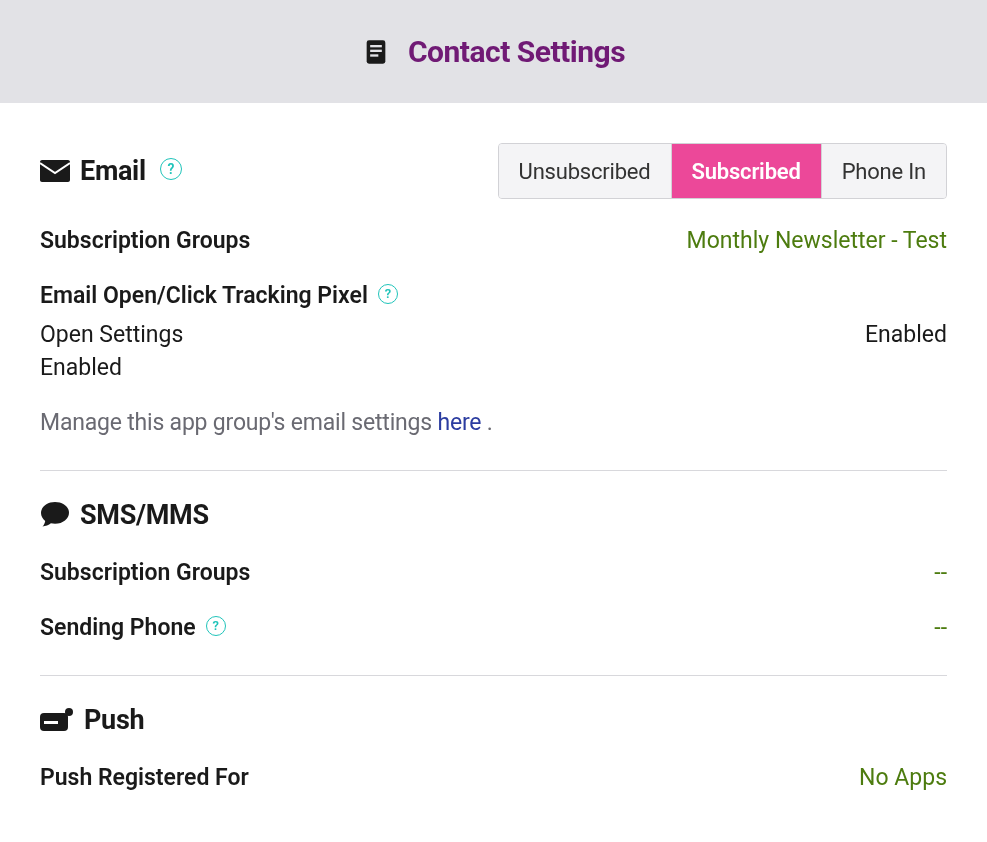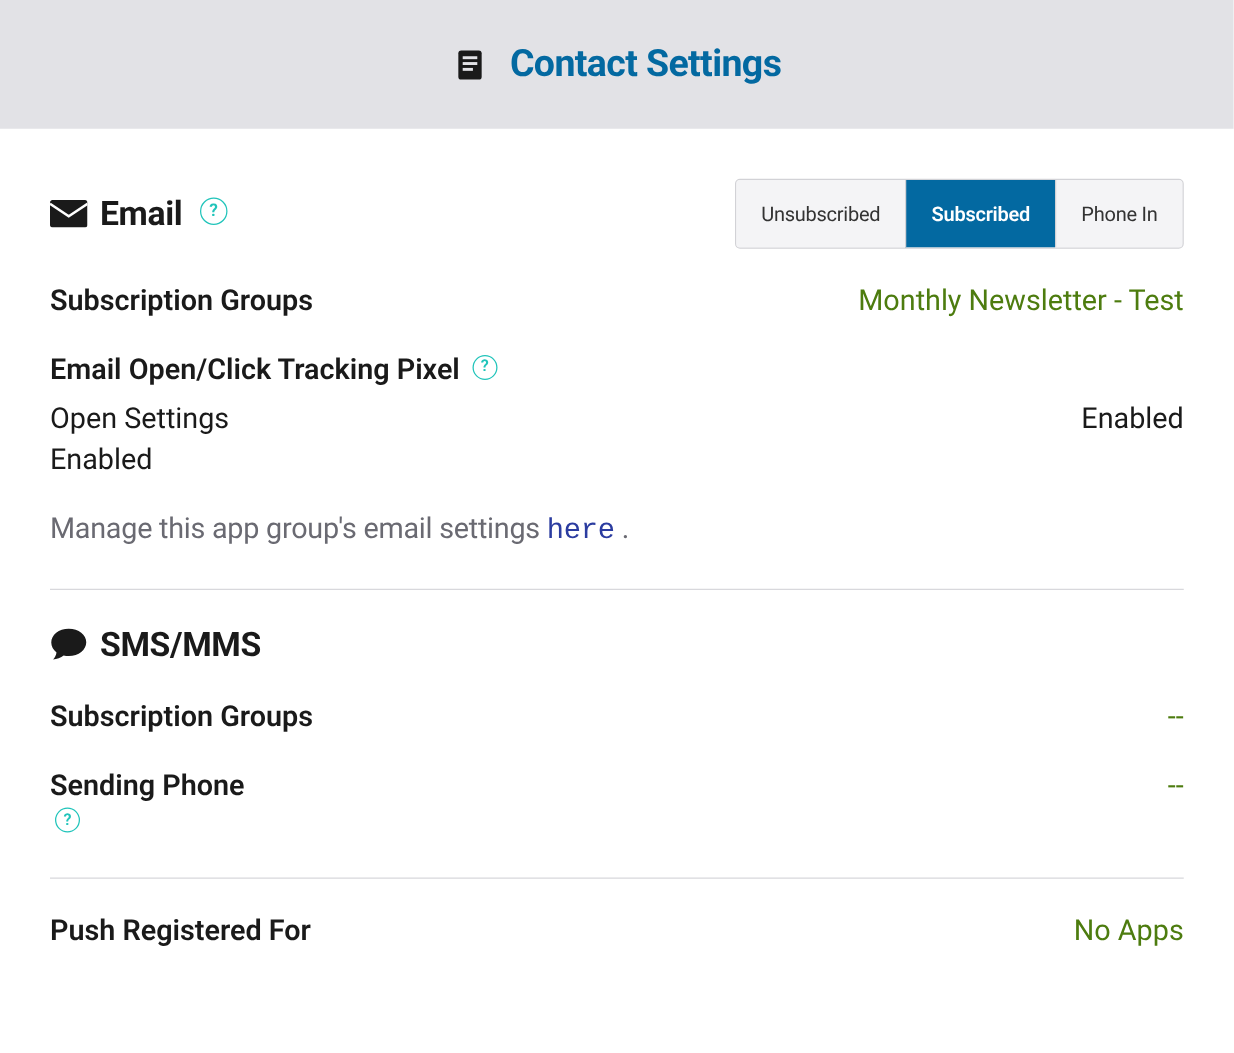--- a/index.html
+++ b/index.html
@@ -19,21 +19,21 @@
     height: 103px;
     display: flex;
     align-items: center;
     justify-content: center;
     gap: 18px;
   }
   .header .title {
     font-size: 30px;
     font-weight: 700;
     letter-spacing: -0.5px;
-    color: #0369a1;
+    color: #701a75;
   }
   .content {
     padding: 40px 40px 40px 40px;
   }
   .section-head {
     display: flex;
     align-items: center;
     gap: 10px;
   }
   .section-title {
@@ -72,31 +72,31 @@
     border: 1px solid #d2d2d6;
     border-radius: 4px;
     overflow: hidden;
     background: #f4f4f6;
     height: 56px;
   }
   .segmented button {
     border: none;
     background: #f4f4f6;
     padding: 0 20px;
-    font-size: 16px;
+    font-size: 22px;
     color: #333;
     cursor: pointer;
     border-left: 1px solid #d2d2d6;
     height: 100%;
     font-family: inherit;
     letter-spacing: -0.2px;
   }
   .segmented button:first-child { border-left: none; }
   .segmented button.active {
-    background: #0369a1;
+    background: #ec4899;
     color: #fff;
     font-weight: 600;
   }
   .kv {
     display: flex;
     justify-content: space-between;
     align-items: baseline;
     font-size: 23px;
     margin-top: 28px;
     gap: 11px;
@@ -120,21 +120,20 @@
   .subrow .sublabel { font-weight: 400; }
   .helper-line {
     font-size: 23px;
     color: #6a6a72;
     margin-top: 28px;
     letter-spacing: -0.2px;
   }
   .helper-line a {
     color: #2b3ca0;
     text-decoration: none;
-    font-family: Liberation Mono, monospace;
   }
   .divider {
     border: none;
     border-top: 1px solid #d8d8dc;
     margin: 34px 0 28px 0;
   }
   
   .icon svg { display: block; }
 </style>
 </head>
@@ -207,29 +206,39 @@
       </span>
       <span class="section-title">SMS/MMS</span>
     </div>
 
     <div class="kv">
       <span class="label">Subscription Groups</span>
       <span class="value">--</span>
     </div>
 
     <div class="kv">
-      <span class="label" style="display:flex;align-items:flex-start;gap:6px;flex-direction:column;">
+      <span class="label" style="display:flex;align-items:center;gap:6px;">
         <span>Sending Phone</span>
         <span class="help-badge small">?</span>
       </span>
       <span class="value">--</span>
     </div>
 
     <hr class="divider">
 
+    <div class="section-head">
+      <span class="icon">
+        <svg width="34" height="26" viewBox="0 0 34 26" fill="#1a1a1a">
+          <rect x="0" y="6" width="28" height="18" rx="4"></rect>
+          <rect x="4" y="14" width="14" height="3" fill="#fff"></rect>
+          <circle cx="29" cy="5" r="4"></circle>
+        </svg>
+      </span>
+      <span class="section-title">Push</span>
+    </div>
 
     <div class="kv">
       <span class="label">Push Registered For</span>
       <span class="value">No Apps</span>
     </div>
 
   </div>
 </div>
 
 </body></html>

